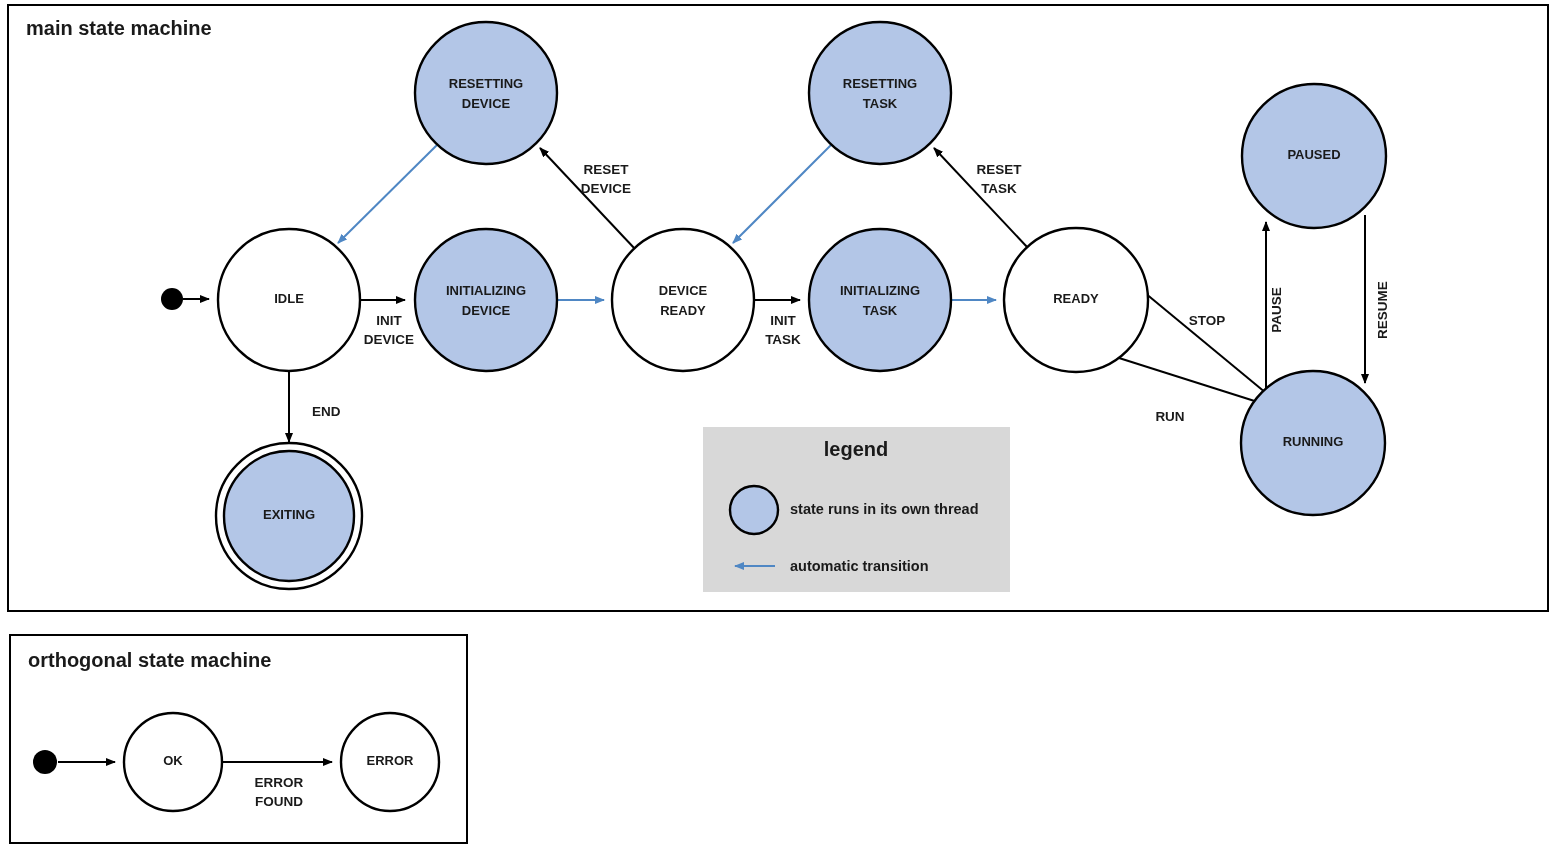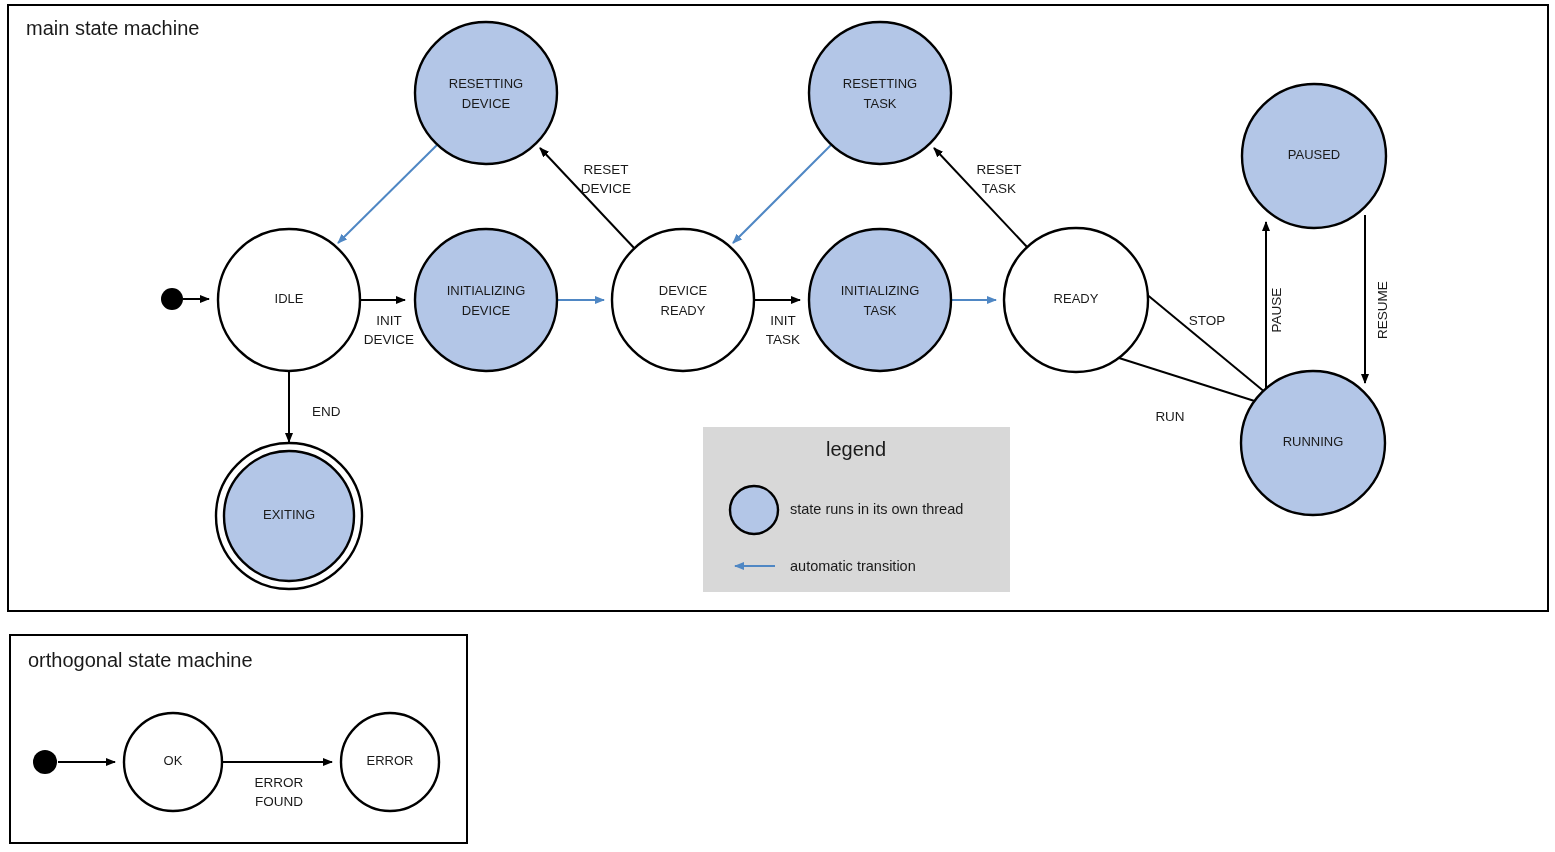--- a/index.html
+++ b/index.html
@@ -11,20 +11,21 @@
   body {
     width: 1555px;
     height: 852px;
     font-family: "Liberation Sans", sans-serif;
     overflow: hidden;
   }
   #canvas {
     position: relative;
     width: 1555px;
     height: 852px;
+    font-weight: bold;
   }
   svg#diagram {
     display: block;
     width: 1555px;
     height: 852px;
   }
   .frame-rect {
     fill: #ffffff;
     stroke: #000000;
     stroke-width: 2;

